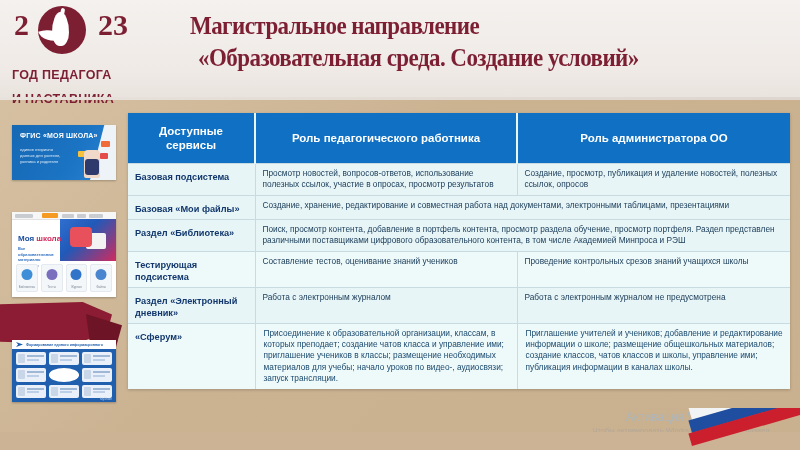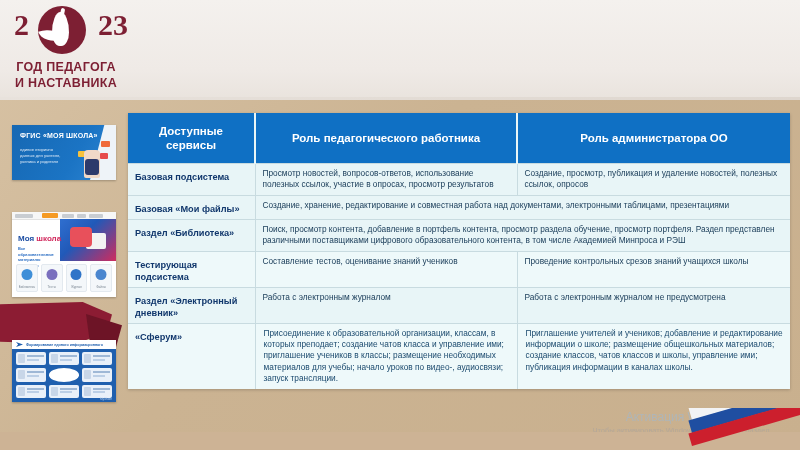--- a/index.html
+++ b/index.html
@@ -40,22 +40,22 @@
   .ly-beak{
     position:absolute;left:48px;top:4px;width:4px;height:13px;background:#fff;
     transform:rotate(12deg);border-radius:2px;
   }
   .ly-leaf{
     position:absolute;left:28px;top:24px;width:22px;height:15px;
     background:#fff;border-radius:0 100% 0 100%;transform:rotate(-18deg);
   }
   .ly-23{position:absolute;left:70px;top:6px;font:700 30px/30px "Liberation Serif",serif;color:#7d1f33;margin-left:16px;}
   .ly-txt{
-    text-align:center;color:#7d1f33;font:700 12.5px/14px "Liberation Sans",sans-serif;
-    letter-spacing:.3px;margin-top:2px;
+    text-align:left;color:#7d1f33;font:700 12.5px/14px "Liberation Sans",sans-serif;
+    letter-spacing:.3px;margin-top:10px;
   }
   
   .logo-dep{
     position:absolute;left:124px;top:8px;width:62px;height:84px;
   }
   .ld-books{position:absolute;left:6px;top:2px;width:52px;height:36px;}
   .ld-books i{position:absolute;bottom:0;width:8px;border-radius:1px 1px 0 0;display:block;}
   .ld-fan{
     position:absolute;left:2px;top:22px;width:58px;height:34px;
     background:#ffffff;border:2px solid #1c5fa8;
@@ -207,20 +207,24 @@
         <span class="ly-bird"></span>
         <span class="ly-beak"></span>
         <span class="ly-leaf"></span>
         <span class="ly-23">23</span>
       </div>
       <div class="ly-txt">ГОД ПЕДАГОГА</div>
       <div class="ly-txt">И НАСТАВНИКА</div>
     </div>
 
 
+    <div class="title-wrap">
+      <div class="title-l1">Магистральное направление</div>
+      <div class="title-l2">«Образовательная среда. Создание условий»</div>
+    </div>
   </div>
 
   <div class="thumb th1">
     <div class="th1-bg"></div>
     <div class="th1-corner"></div>
     <div class="th1-t">ФГИС «МОЯ ШКОЛА»</div>
     <div class="th1-s">единое вторично данных для учителя, ученика и родителя</div>
     <div class="th1-d1"></div>
     <div class="th1-d2"></div>
     <div class="th1-d3"></div>

